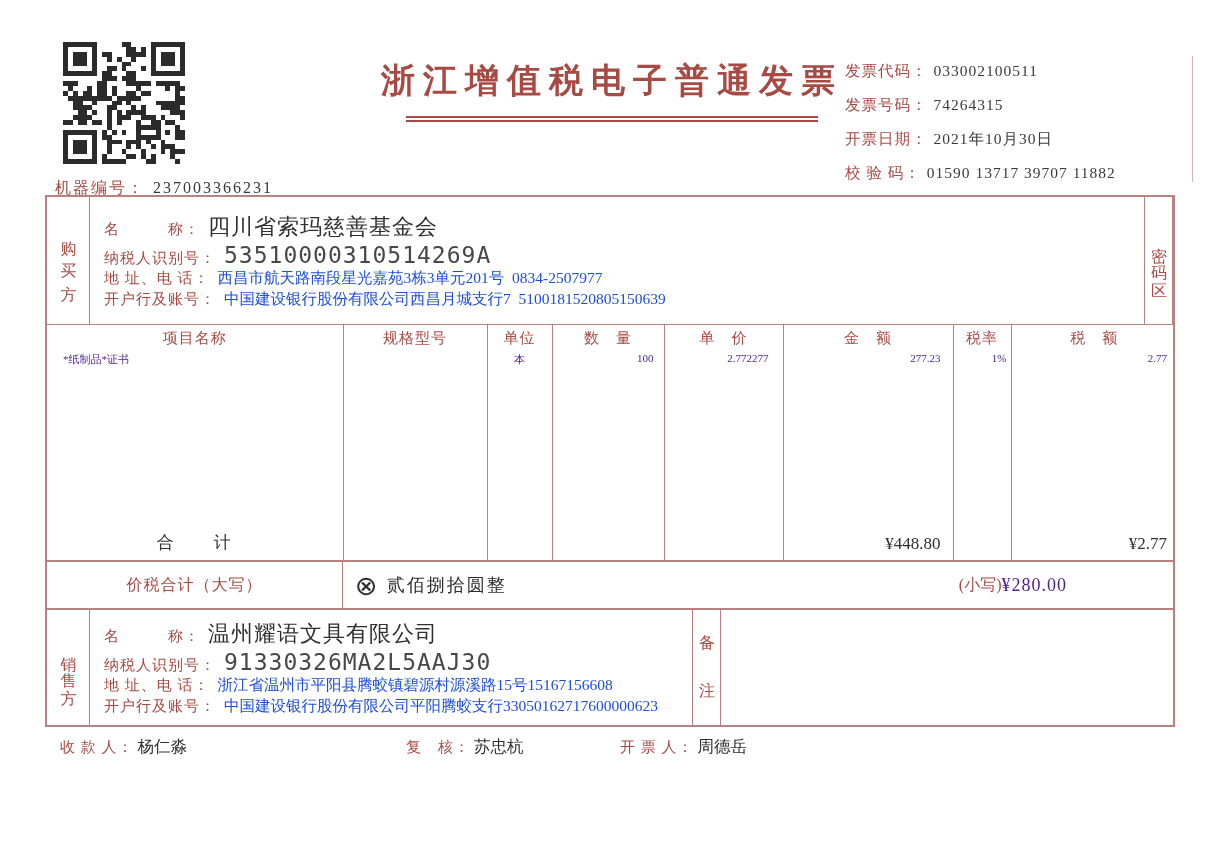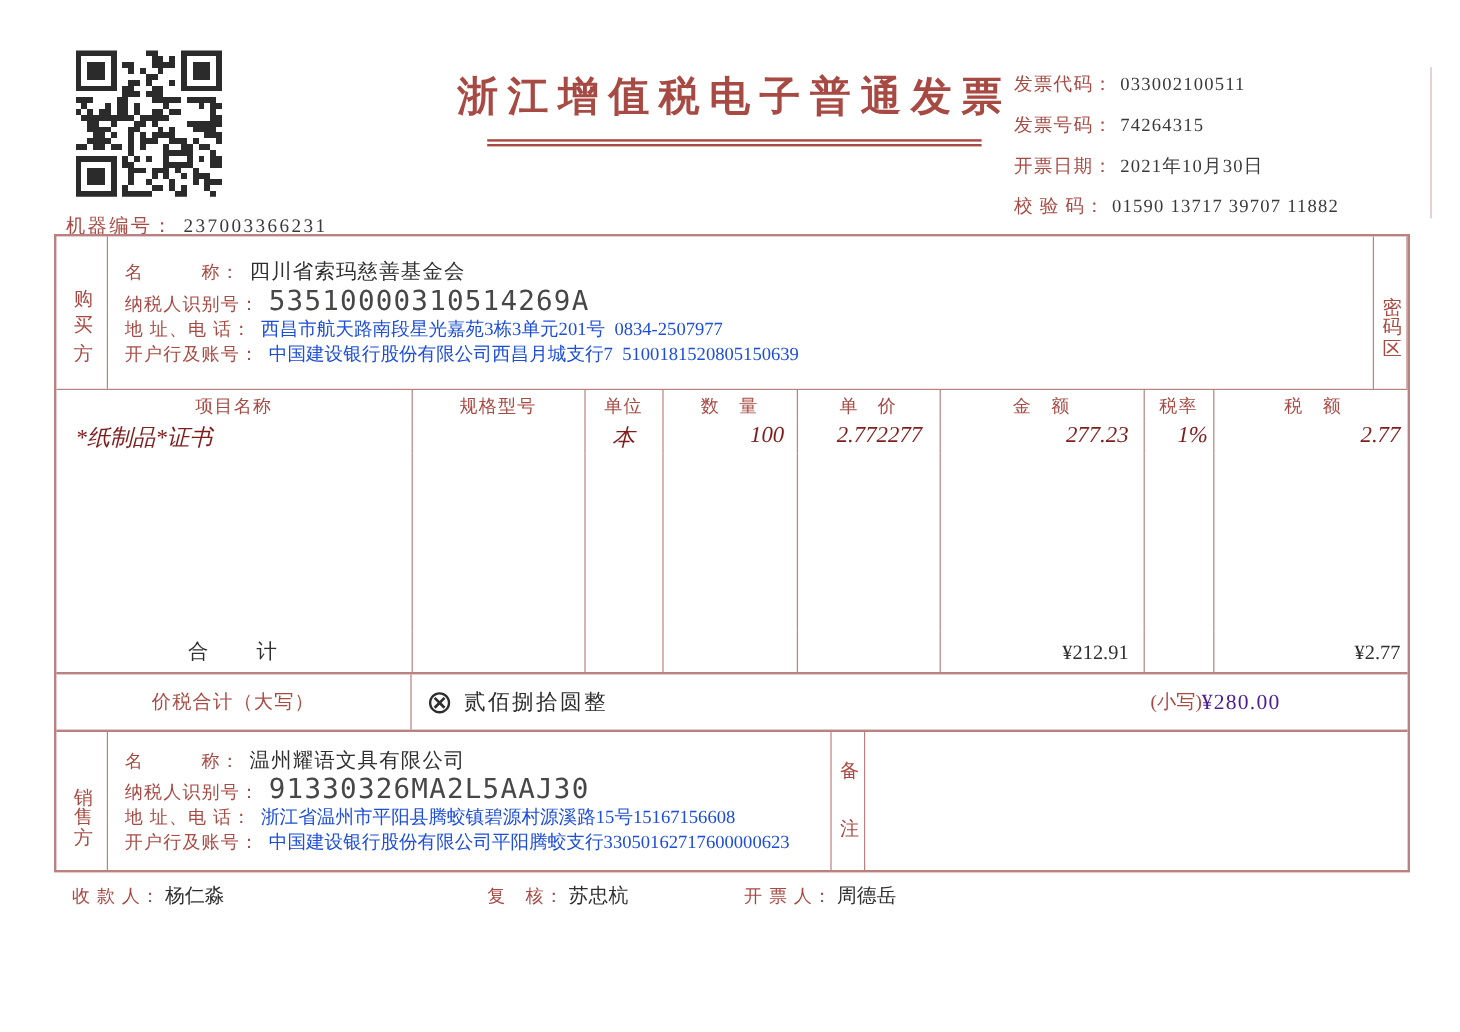--- a/index.html
+++ b/index.html
@@ -56,39 +56,39 @@
   .row-seller .vlabel span{letter-spacing:16px;}
   .vlabel.narrow{width:29px;border-left:1px solid var(--bred);}
   .vlabel.narrow span{letter-spacing:18px;}
   .vlabel.remark span{letter-spacing:46px;}
 
   .fields{flex:1;display:flex;flex-direction:column;justify-content:center;
     padding:7px 4px 7px 14px;min-width:0;}
   .field{display:flex;align-items:baseline;}
   .flabel{color:var(--red);font-size:15px;white-space:pre;flex:none;letter-spacing:1px;}
   .fval{margin-left:8px;white-space:pre;}
-  .v-name{font-size:17px;color:#2f2f2f;letter-spacing:1px;}
+  .v-name{font-size:22px;color:#2f2f2f;letter-spacing:1px;}
   .v-tax{font-family:"DejaVu Sans Mono","Liberation Mono",monospace;font-size:23px;color:#474747;letter-spacing:1px;}
   .v-sm{font-size:15.5px;color:#1d4ed8;}
 
   .pw{width:452px;flex:none;display:flex;flex-direction:column;justify-content:center;
     padding:6px 6px 6px 16px;
     font-family:"DejaVu Sans Mono","Liberation Mono",monospace;
     font-size:21px;line-height:27px;color:#4a4a4a;}
   .pw div{white-space:pre;}
 
   
   .items-wrap{height:237px;border-bottom:2px solid var(--bred);}
   table.items{width:100%;height:235px;border-collapse:collapse;table-layout:fixed;}
   .items th,.items td{border-right:1px solid var(--bred);overflow:hidden;}
   .items th:last-child,.items td:last-child{border-right:none;}
   .items thead tr{height:26px;}
   .items th{color:var(--red);font-weight:normal;font-size:15px;white-space:pre;letter-spacing:1px;text-align:center;}
   tr.data{height:27px;vertical-align:top;}
-  tr.data td{font-size:19px;color:#7f1d1d;padding-top:1px;font-style:italic;}
+  tr.data td{font-size:11px;color:#4c1d95;padding-top:1px;}
   tr.filler td{border-right:1px solid var(--bred);}
   tr.filler td:last-child{border-right:none;}
   tr.total{height:34px;vertical-align:bottom;}
   tr.total td{padding-bottom:6px;font-size:17px;color:#2f2f2f;}
   .c-left{text-align:left;padding-left:16px;}
   .c-center{text-align:center;}
   .c-right{text-align:right;}
   .pr10{padding-right:10px;} .pr14{padding-right:14px;} .pr12{padding-right:12px;} .pr4{padding-right:4px;}
   .total-label{color:var(--red);text-align:center;font-size:16px;white-space:pre;letter-spacing:2px;}
 
@@ -429,21 +429,21 @@
             <td></td>
             <td></td>
             <td></td>
         </tr>
         <tr class="total">
           <td class="total-label">合　　计</td>
           <td></td>
             <td></td>
             <td></td>
             <td></td>
-          <td class="c-right pr12">¥212.91</td>
+          <td class="c-right pr12">¥448.80</td>
           <td></td>
           <td class="c-right pr10">¥2.77</td>
         </tr>
       </tbody>
     </table>
   </div>
 
   <div class="taxrow">
     <div class="tt-label">价税合计（大写）</div>
     <div class="tt-body">

